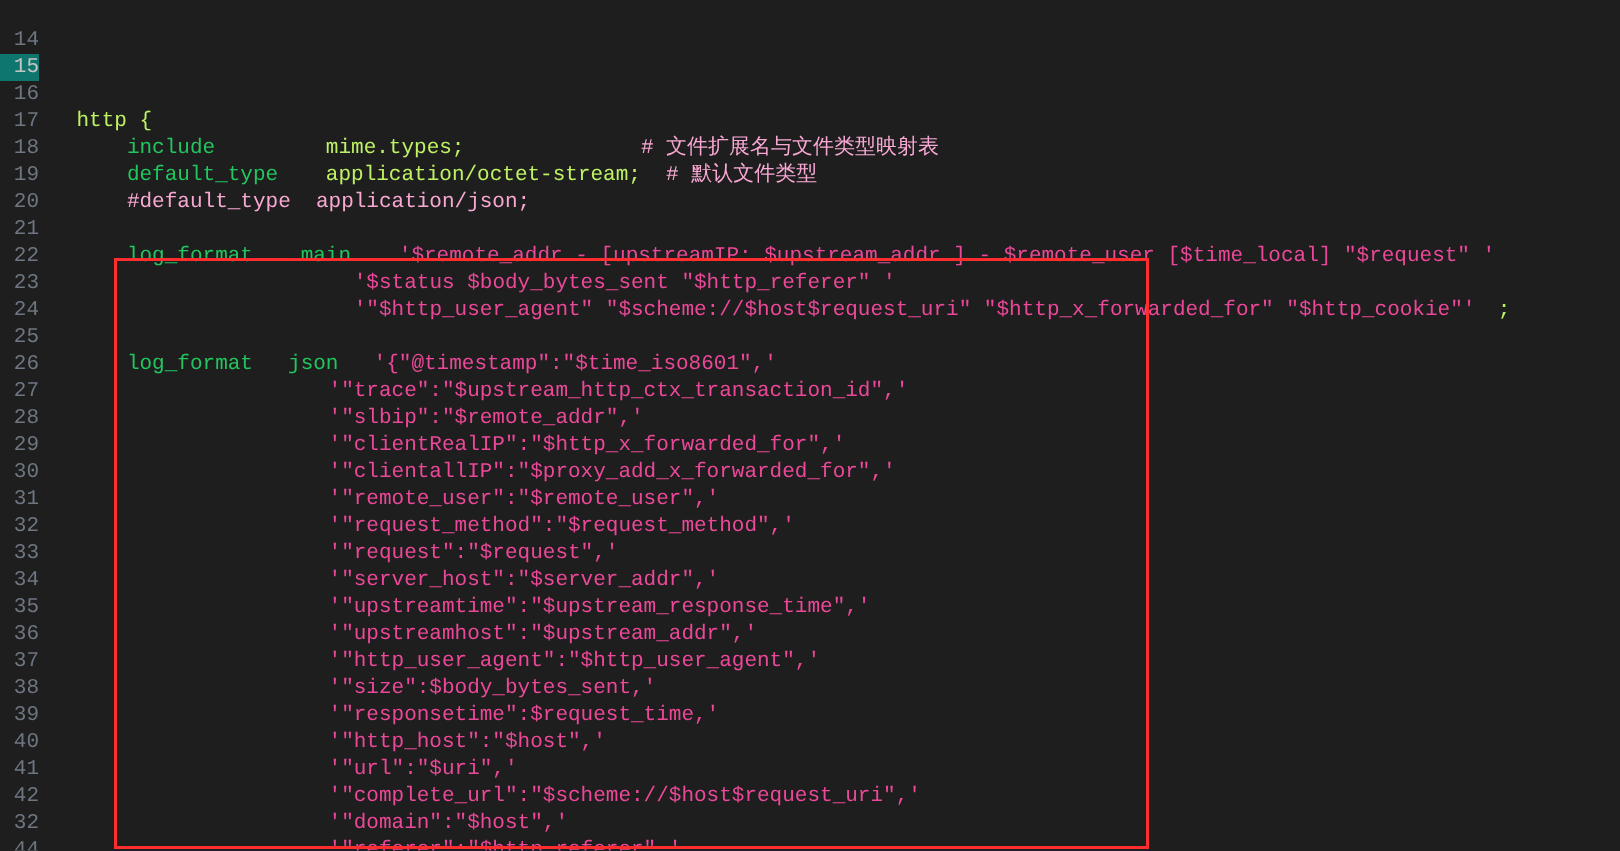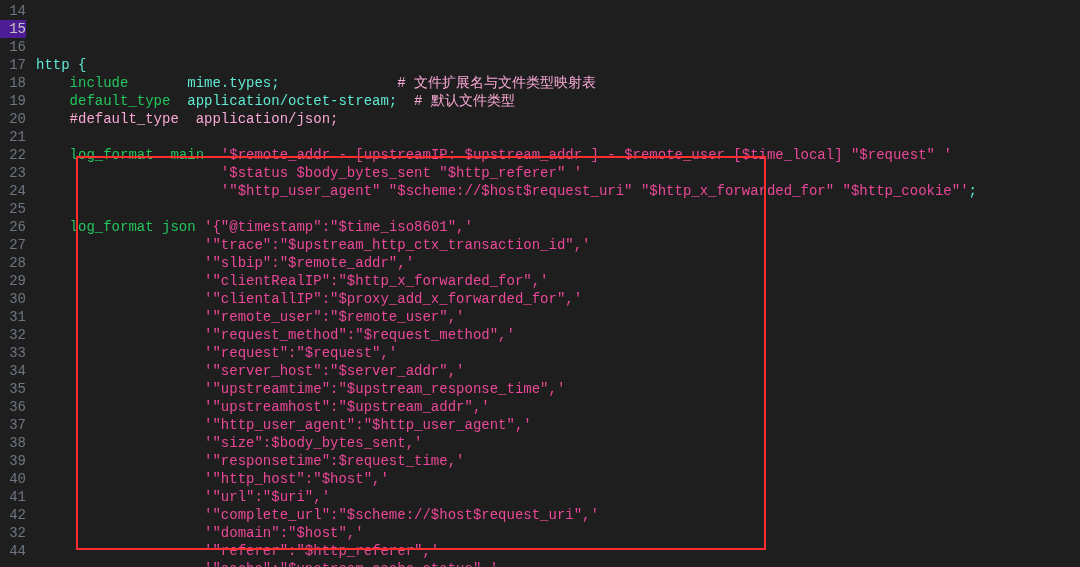--- a/index.html
+++ b/index.html
@@ -8,43 +8,43 @@
     font-family: "Consolas", "Courier New", monospace;
     font-size: 14px;
     line-height: 18px;
     overflow: hidden;
     width: 1080px;
     height: 567px;
   }
   .editor {
     display: flex;
     height: 100%;
-    padding-top: 2px;
+    padding-top: 18px;
   }
   .gutter {
     width: 36px;
     text-align: right;
     color: #6e7681;
     padding-right: 10px;
     user-select: none;
     flex-shrink: 0;
   }
   .gutter .ln { height: 18px; }
-  .gutter .hl { background: #4c1d95; color: #c5c5c5; }
+  .gutter .hl { background: #0f766e; color: #c5c5c5; }
   .code {
     flex: 1;
     color: #d4d4d4;
     white-space: pre;
     position: relative;
   }
   .code .row { height: 18px; }
   .kw   { color: #22c55e; }        
   .str  { color: #ec4899; }        
   .cmt  { color: #f9a8d4; }        
-  .plain{ color: #5eead4; }
+  .plain{ color: #bef264; margin-left: 15px; }
   .redbox {
     position: absolute;
     border: 2px solid #ff2d2d;
     pointer-events: none;
   }
 </style>
 </head>
 <body>
 
 <div class="editor">

